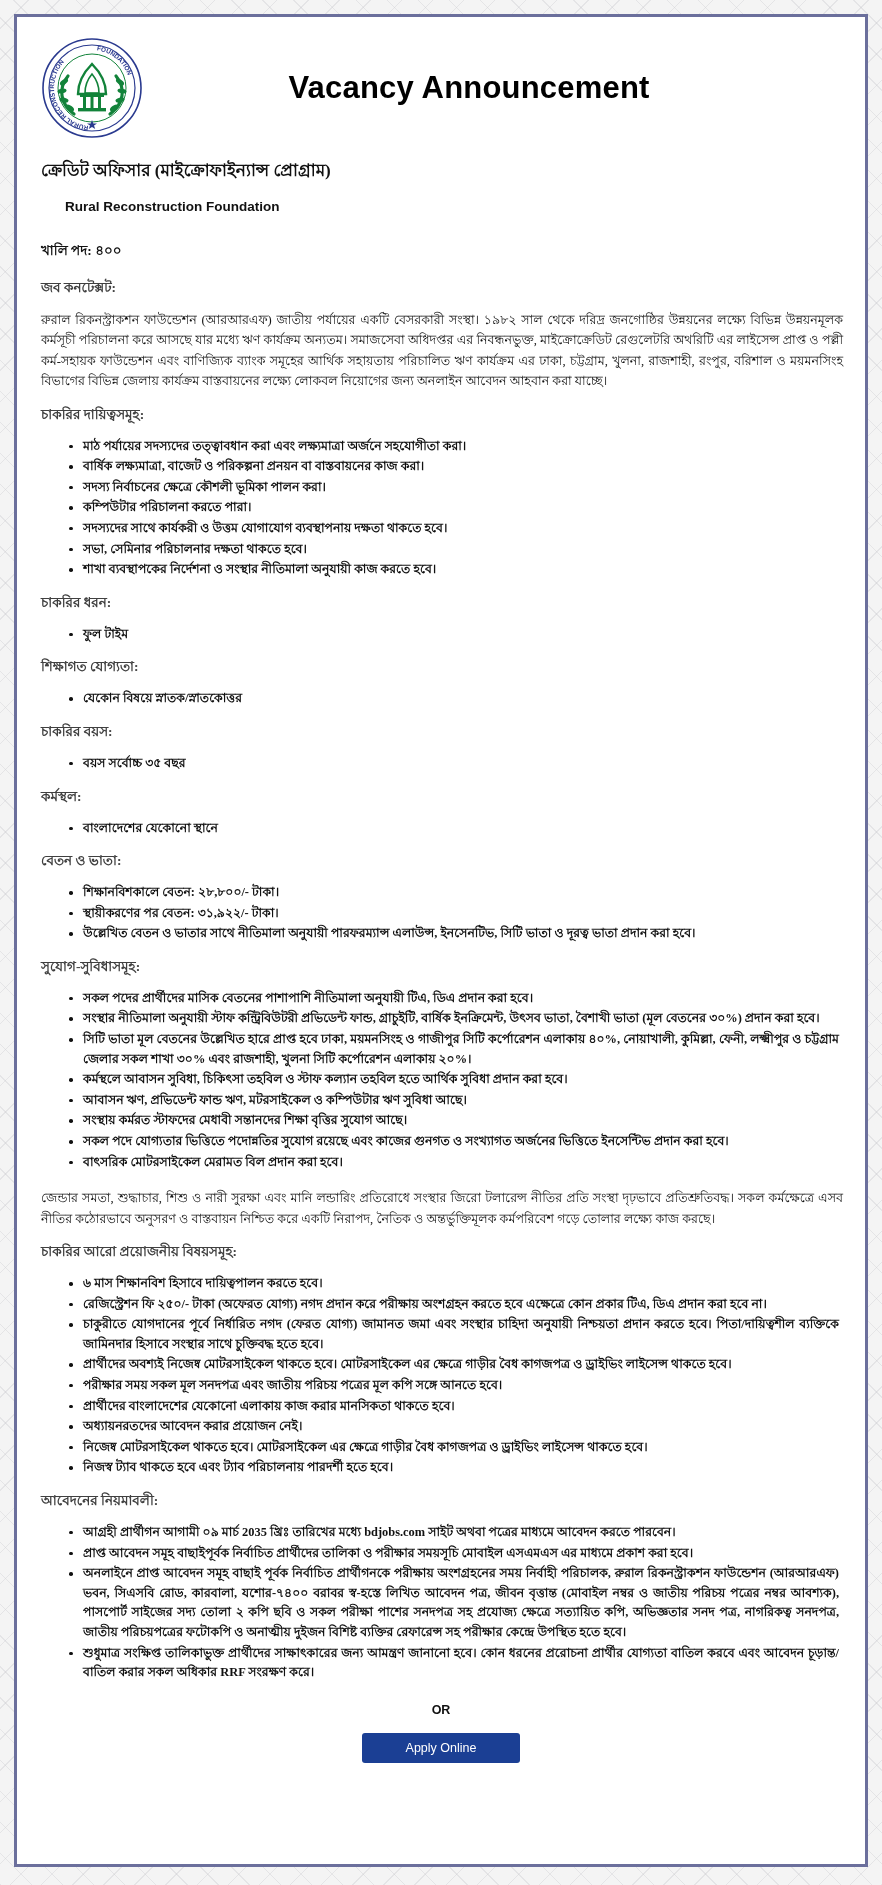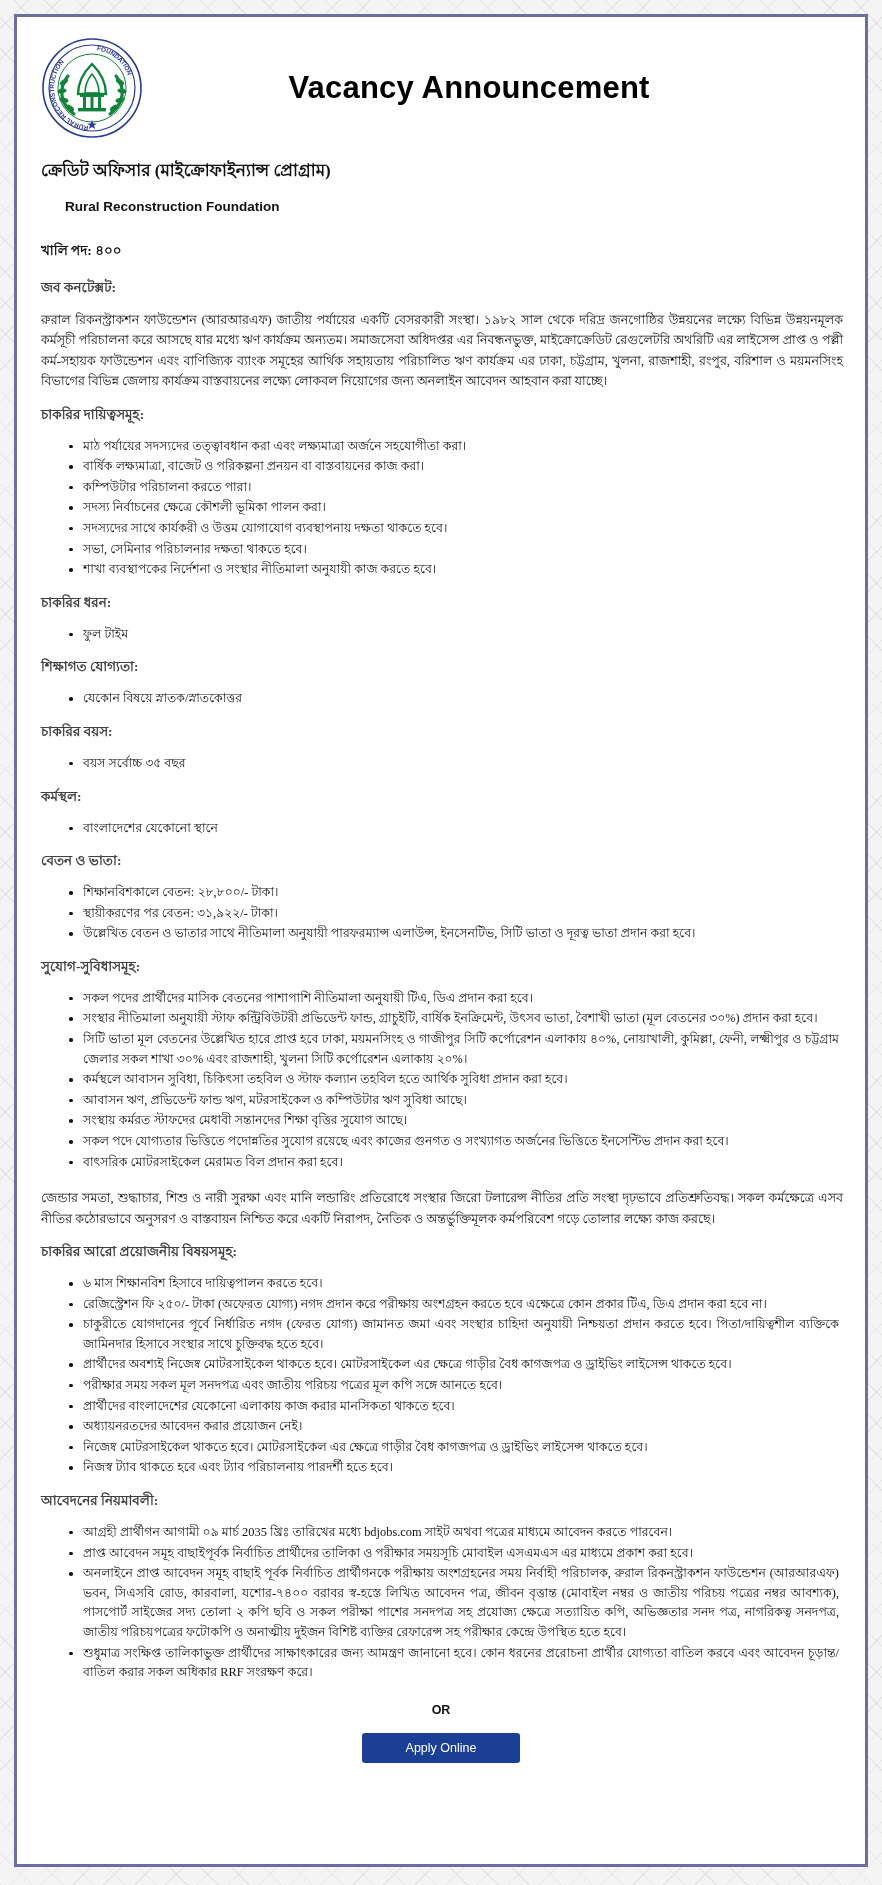--- a/index.html
+++ b/index.html
@@ -93,20 +93,21 @@
     font-size: 12.6px;
     line-height: 1.62;
     color: #111;
     text-align: justify;
     margin: 0 0 6px 2px;
   }
   ul.bullets {
     margin: 0 0 4px 0;
     padding-left: 44px;
     list-style: none;
+    font-weight: bold;
   }
   ul.bullets > li {
     position: relative;
     font-size: 12.4px;
     line-height: 1.58;
     color: #111;
     margin-bottom: 1px;
     text-align: justify;
     padding-right: 4px;
   }
@@ -201,22 +202,22 @@
     <div class="org-name">Rural Reconstruction Foundation</div>
     <div class="kv-line bn">খালি পদ: ৪০০</div>
 
     <div class="section-head bn">জব কনটেক্সট:</div>
     <p class="para bn">রুরাল রিকনস্ট্রাকশন ফাউন্ডেশন (আরআরএফ) জাতীয় পর্যায়ের একটি বেসরকারী সংস্থা। ১৯৮২ সাল থেকে দরিদ্র জনগোষ্ঠির উন্নয়নের লক্ষ্যে বিভিন্ন উন্নয়নমূলক কর্মসূচী পরিচালনা করে আসছে যার মধ্যে ঋণ কার্যক্রম অন্যতম। সমাজসেবা অধিদপ্তর এর নিবন্ধনভুক্ত, মাইক্রোক্রেডিট রেগুলেটরি অথরিটি এর লাইসেন্স প্রাপ্ত ও পল্লী কর্ম-সহায়ক ফাউন্ডেশন এবং বাণিজ্যিক ব্যাংক সমূহের আর্থিক সহায়তায় পরিচালিত ঋণ কার্যক্রম এর ঢাকা, চট্টগ্রাম, খুলনা, রাজশাহী, রংপুর, বরিশাল ও ময়মনসিংহ বিভাগের বিভিন্ন জেলায় কার্যক্রম বাস্তবায়নের লক্ষ্যে লোকবল নিয়োগের জন্য অনলাইন আবেদন আহবান করা যাচ্ছে।</p>
 
     <div class="section-head bn">চাকরির দায়িত্বসমূহ:</div>
     <ul class="bullets bn">
       <li>মাঠ পর্যায়ের সদস্যদের তত্ত্বাবধান করা এবং লক্ষ্যমাত্রা অর্জনে সহযোগীতা করা।</li>
       <li>বার্ষিক লক্ষ্যমাত্রা, বাজেট ও পরিকল্পনা প্রনয়ন বা বাস্তবায়নের কাজ করা।</li>
+      <li>সদস্য নির্বাচনের ক্ষেত্রে কৌশলী ভূমিকা পালন করা।</li>
       <li>কম্পিউটার পরিচালনা করতে পারা।</li>
-      <li>সদস্য নির্বাচনের ক্ষেত্রে কৌশলী ভূমিকা পালন করা।</li>
       <li>সদস্যদের সাথে কার্যকরী ও উত্তম যোগাযোগ ব্যবস্থাপনায় দক্ষতা থাকতে হবে।</li>
       <li>সভা, সেমিনার পরিচালনার দক্ষতা থাকতে হবে।</li>
       <li>শাখা ব্যবস্থাপকের নির্দেশনা ও সংস্থার নীতিমালা অনুযায়ী কাজ করতে হবে।</li>
     </ul>
 
     <div class="section-head bn">চাকরির ধরন:</div>
     <ul class="bullets bn">
       <li>ফুল টাইম</li>
     </ul>
 

